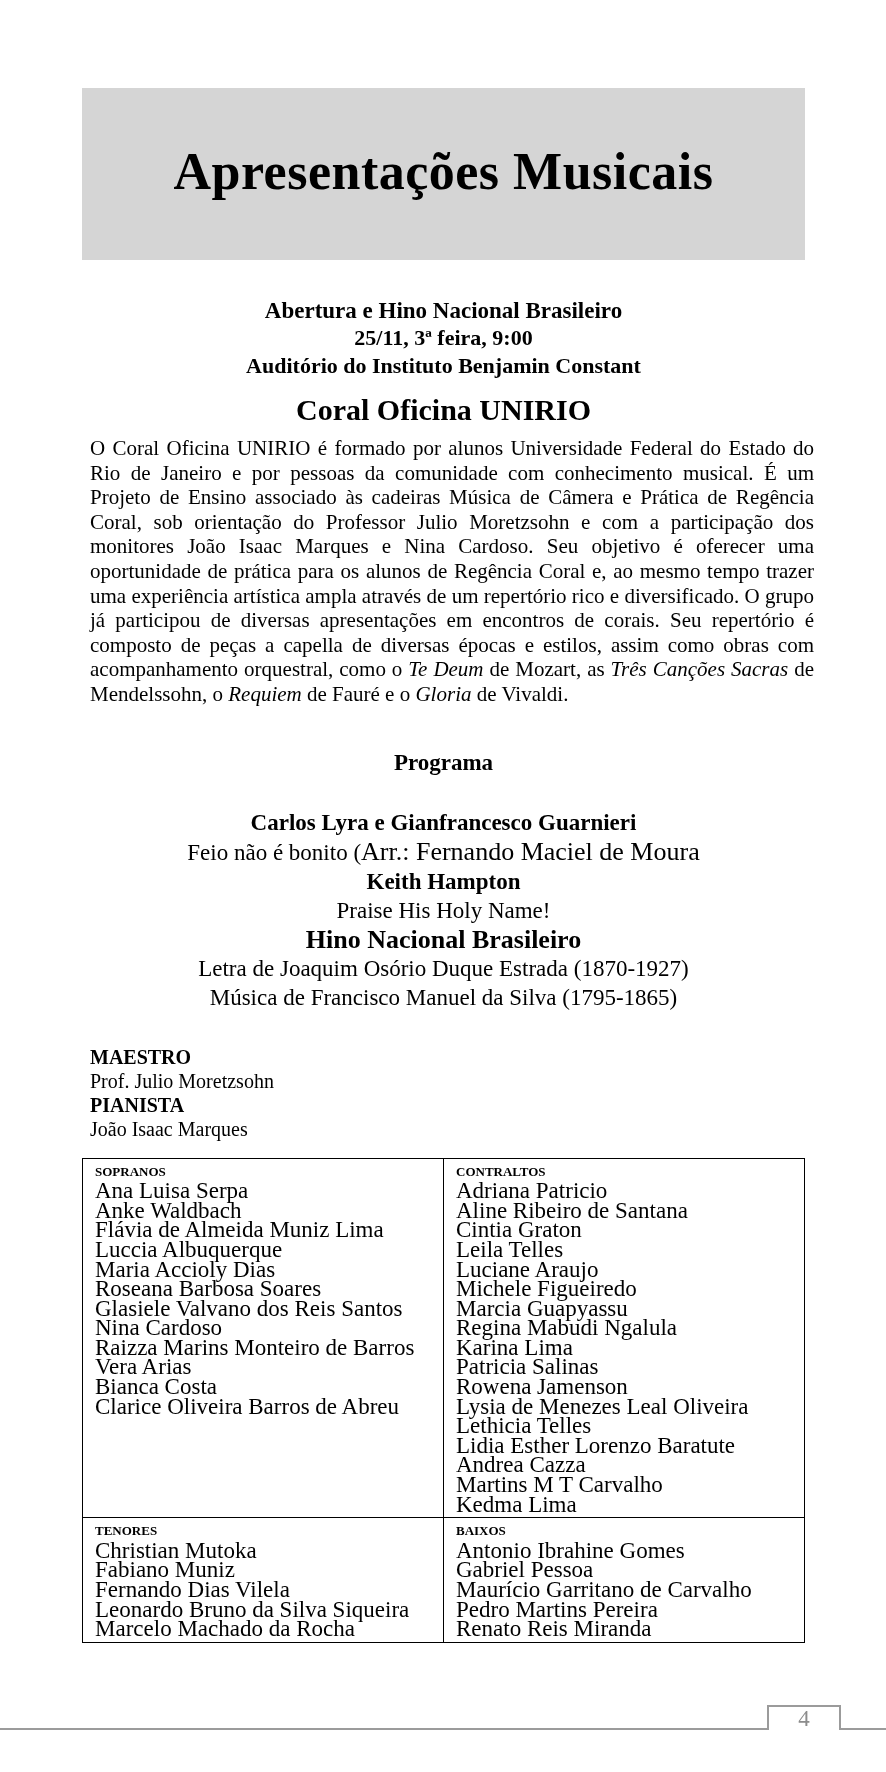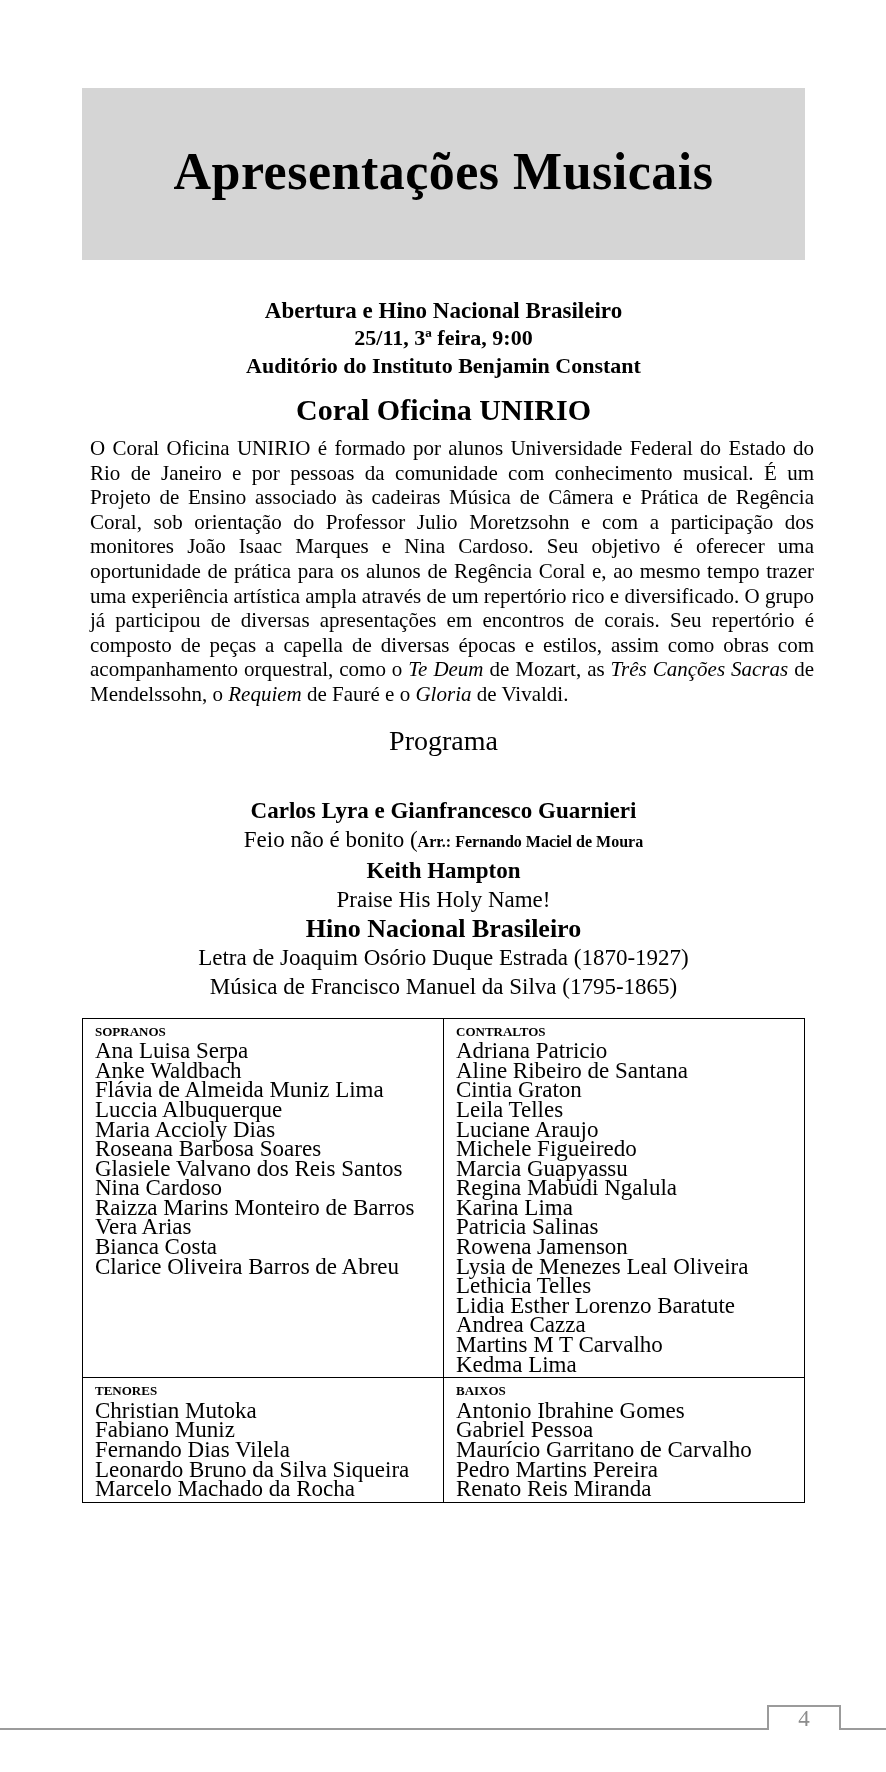--- a/index.html
+++ b/index.html
@@ -40,27 +40,27 @@
 
   
   .desc {
     margin: 8px 72px 0 90px;
     font-size: 21px;
     line-height: 24.6px;
     text-align: justify;
   }
   .desc .it { font-style: italic; }
 
-  .h-programa { margin-top: 20px; font-size: 28px; font-weight: normal; line-height: 27px; }
-
-  
-  .program { margin-top: 42px; margin-left: 82px; width: 723px; text-align: center; line-height: 29px; }
+  .h-programa { margin-top: 42px; font-size: 23px; font-weight: bold; line-height: 27px; }
+
+  
+  .program { margin-top: 32px; margin-left: 82px; width: 723px; text-align: center; line-height: 29px; }
   .p-composer { font-size: 23px; font-weight: bold; }
   .p-piece    { font-size: 23px; }
-  .p-arr      { font-size: 16px; font-weight: bold; }
+  .p-arr      { font-size: 26px; font-weight: normal; }
   .p-anthem   { font-size: 26px; font-weight: bold; font-family: Liberation Serif, serif; }
 
   
   .credits { margin: 33px 72px 0 90px; font-size: 20px; line-height: 24px; }
   .c-label { font-weight: bold; }
 
   
   .roster {
     margin: 17px 0 0 82px;
     width: 723px;
@@ -116,20 +116,26 @@
   <div class="program">
     <div class="p-composer">Carlos Lyra e Gianfrancesco Guarnieri</div>
     <div class="p-piece"><span>Feio não é bonito (</span><span class="p-arr">Arr.: Fernando Maciel de Moura</span></div>
     <div class="p-composer">Keith Hampton</div>
     <div class="p-piece">Praise His Holy Name!</div>
     <div class="p-anthem">Hino Nacional Brasileiro</div>
     <div class="p-piece">Letra de Joaquim Osório Duque Estrada (1870-1927)</div>
     <div class="p-piece">Música de Francisco Manuel da Silva (1795-1865)</div>
   </div>
 
+  <div class="credits">
+    <div class="c-label">MAESTRO</div>
+    <div class="c-name">Prof. Julio Moretzsohn</div>
+    <div class="c-label">PIANISTA</div>
+    <div class="c-name">João Isaac Marques</div>
+  </div>
 
   <table class="roster">
     <tbody>
       <tr>
         <td>
           <div class="r-head">SOPRANOS</div>
           <div>
               <div class="r-name">Ana Luisa Serpa</div>
               <div class="r-name">Anke Waldbach</div>
               <div class="r-name">Flávia de Almeida Muniz Lima</div>

